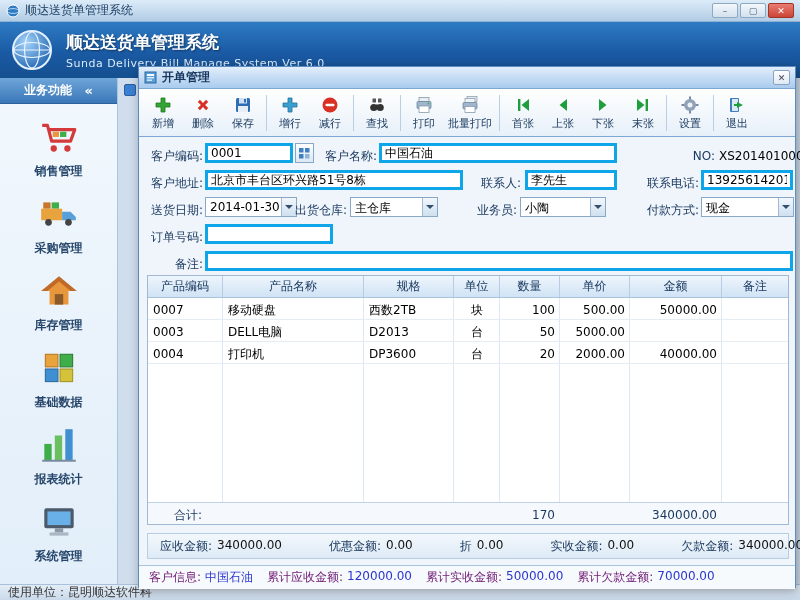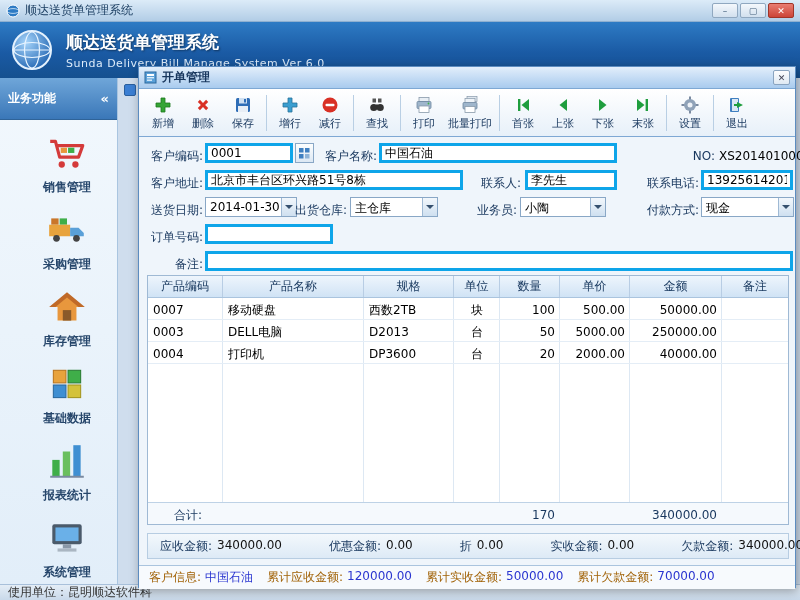--- a/index.html
+++ b/index.html
@@ -24,25 +24,25 @@
     background:linear-gradient(#2e7bc4,#1a5aa4 55%,#15508f);
     display:flex; align-items:center; padding-left:10px; }
   .logo { width:44px; height:44px; display:inline-flex; }
   .h-text { margin-left:12px; }
   .h-title { color:#ffffff; font-weight:bold; font-size:17px; text-shadow:1px 1px 2px rgba(0,0,0,.45); }
   .h-sub { color:#dcebfa; font-size:11px; margin-top:3px; letter-spacing:.5px; }
 
   
   .sidebar { position:absolute; left:0; top:78px; width:118px; height:506px;
     background:linear-gradient(#f2f8fd,#e2eef9); border-right:1px solid #a9c5e0; }
-  .sb-header { height:42px; background:linear-gradient(#6fa6d9,#3a77b8);
-    color:#fff; font-weight:bold; display:flex; align-items:center; padding:0 8px;
+  .sb-header { height:26px; background:linear-gradient(#6fa6d9,#3a77b8);
+    color:#fff; font-weight:bold; display:flex; align-items:center; padding:0 24px;
     border-bottom:1px solid #2f6398; }
   .sb-collapse { margin-left:auto; font-size:13px; cursor:pointer; }
-  .sb-items { display:flex; flex-direction:column; align-items:flex-end; padding-top:6px; }
+  .sb-items { display:flex; flex-direction:column; align-items:center; padding-top:6px; }
   .sb-item { width:100px; height:77px; display:flex; flex-direction:column;
     align-items:center; justify-content:center; cursor:pointer; }
   .sb-icon { width:42px; height:42px; display:inline-flex; }
   .sb-label { margin-top:4px; color:#26466b; font-weight:bold; font-size:12px; }
 
   
   .app-statusbar { position:absolute; left:0; top:584px; width:800px; height:16px;
     background:linear-gradient(#e4edf6,#c9d9ea); border-top:1px solid #a8c0da;
     display:flex; align-items:center; padding:0 8px; color:#333; }
 
@@ -120,21 +120,21 @@
     display:flex; align-items:center; padding-left:12px; gap:47px; }
   .sum-item { display:flex; gap:5px; white-space:nowrap; }
   .sum-label { color:#17365d; }
   .sum-value { color:#111; }
 
   
   .dlg-status { position:absolute; left:0; top:498px; width:100%; height:24px;
     background:#f7fafd; border-top:1px solid #aac4de; display:flex; align-items:center;
     padding:0 10px; gap:14px; }
   .st-seg { display:flex; gap:4px; white-space:nowrap; }
-  .st-label { color:#a16207; }
+  .st-label { color:#701a75; }
   .st-value { color:#2a35d0; }
 </style>
 </head>
 <body>
 
 <div class="screen">
 
   <div class="win-titlebar">
     <span class="win-ico">
       <svg viewBox="0 0 14 14">
@@ -500,21 +500,20 @@
               <div class="td"></div>
             </div>
 
             <div class="tr">
               <div class="td">0003</div>
               <div class="td">DELL电脑</div>
               <div class="td">D2013</div>
               <div class="td">台</div>
               <div class="td">50</div>
               <div class="td">5000.00</div>
-              <div class="td">250000.00</div>
               <div class="td"></div>
             </div>
 
             <div class="tr">
               <div class="td">0004</div>
               <div class="td">打印机</div>
               <div class="td">DP3600</div>
               <div class="td">台</div>
               <div class="td">20</div>
               <div class="td">2000.00</div>

